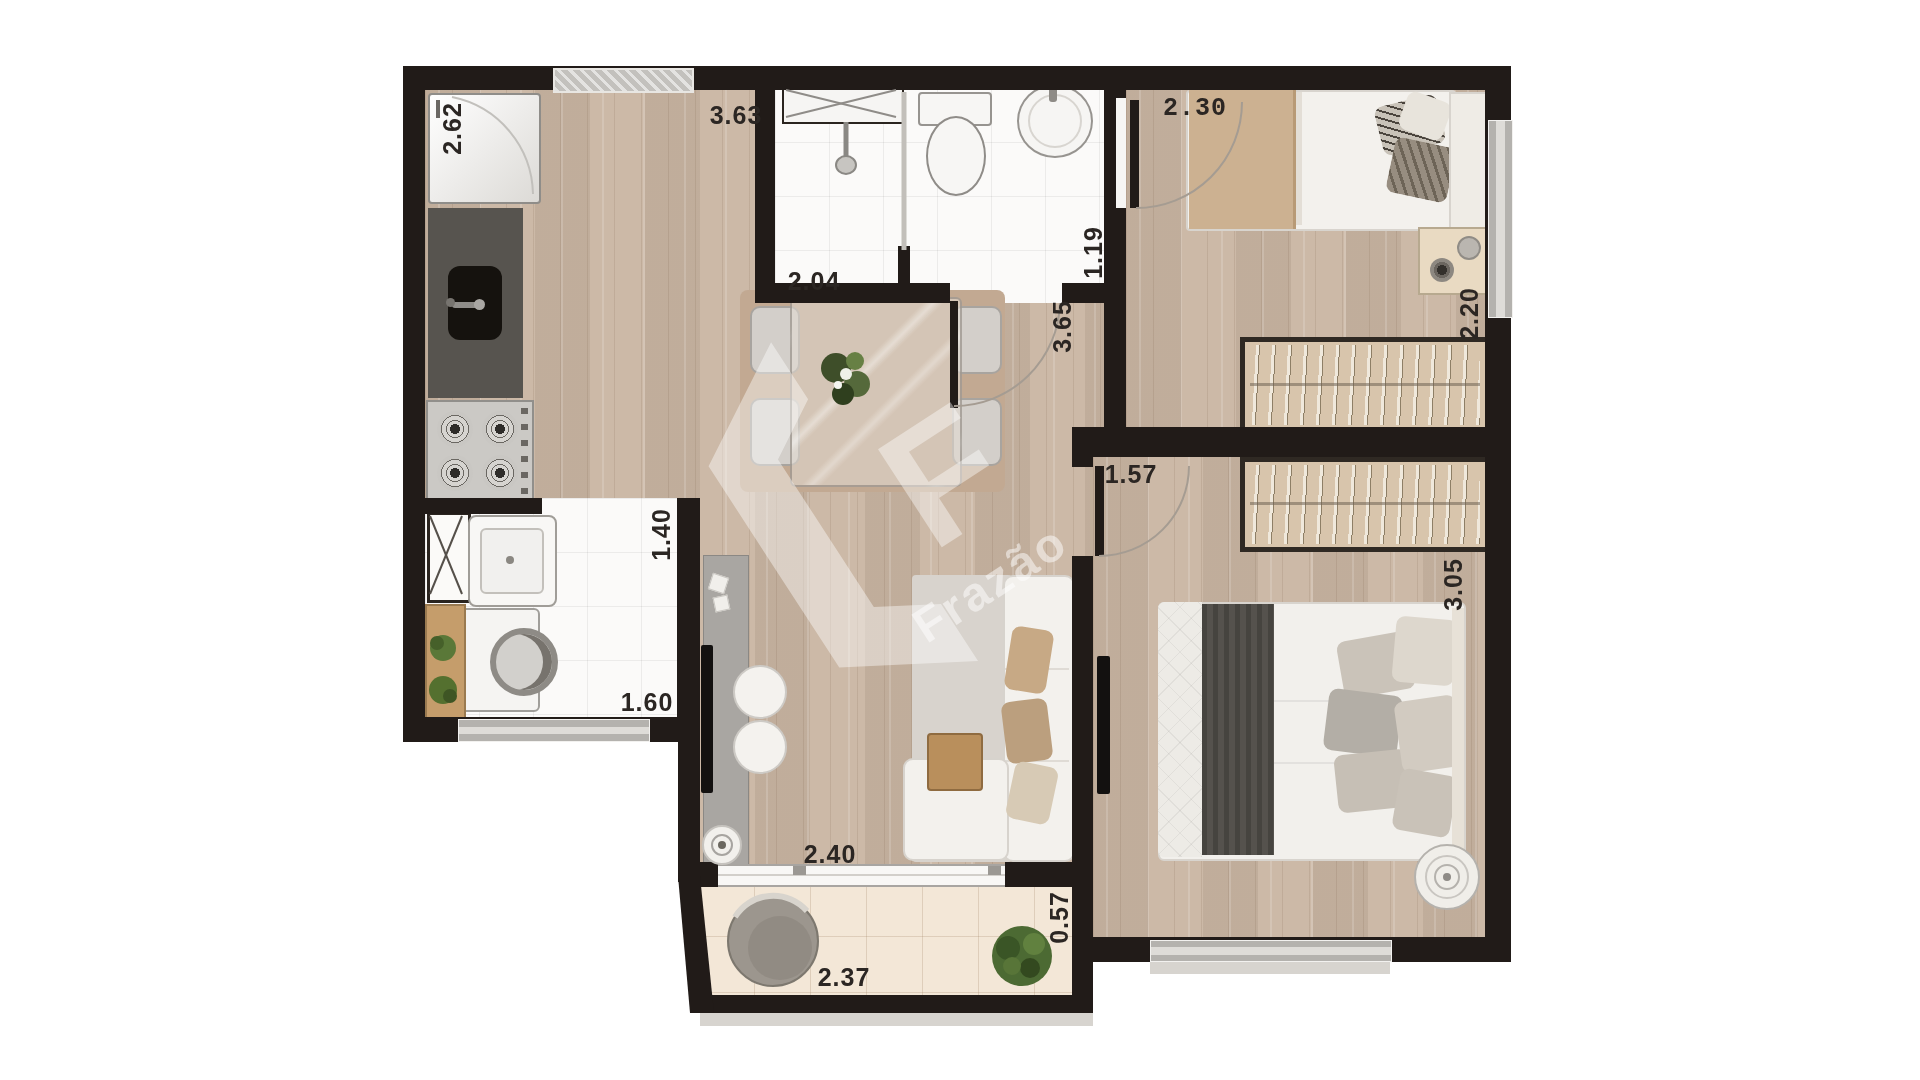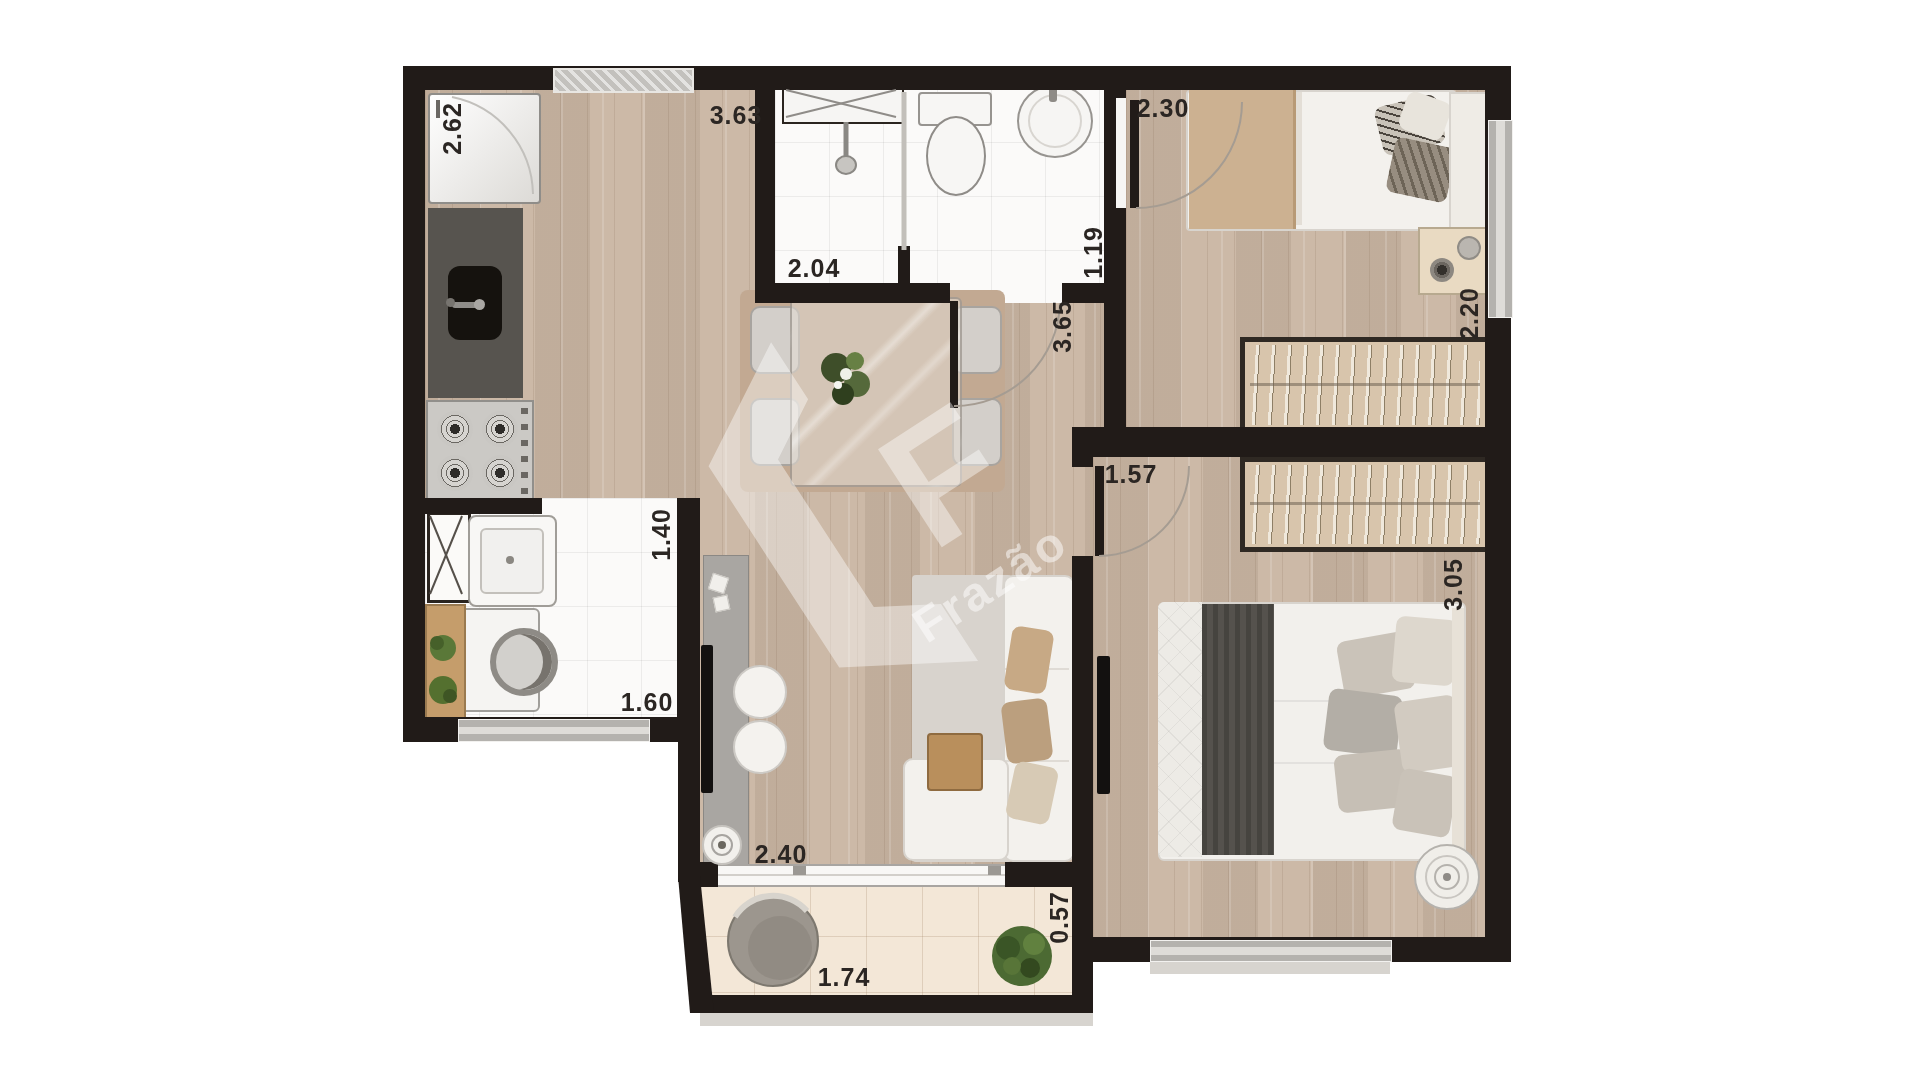--- a/index.html
+++ b/index.html
@@ -240,26 +240,26 @@
 
     <g transform="rotate(-33 880 510)">
       <path d="M 760 380 L 880 310 L 880 378 L 822 412 L 822 588 L 880 622 L 880 690 L 760 620 Z" fill="#ffffff" fill-opacity="0.42"></path>
       <text x="900" y="575" font-family="Liberation Sans, sans-serif" font-size="170" font-weight="bold" fill="#ffffff" fill-opacity="0.42">F</text>
       <text x="846" y="648" font-family="Liberation Sans, sans-serif" font-size="48" font-weight="bold" letter-spacing="3" fill="#ffffff" fill-opacity="0.5">Frazão</text>
     </g>
   </svg>
 
   <div class="dim v" style="left:452px;top:127px;">2.62</div>
   <div class="dim" style="left:736px;top:114px;">3.63</div>
-  <div class="dim" style="left:814px;top:267px;">2.04</div>
+  <div class="dim" style="left:814px;top:280px;">2.04</div>
   <div class="dim v" style="left:1093px;top:251px;">1.19</div>
-  <div class="dim" style="left:1163px;top:107px;">2.30</div>
+  <div class="dim" style="left:1195px;top:107px;font-family:Liberation Mono, monospace;">2.30</div>
   <div class="dim v" style="left:1469px;top:312px;">2.20</div>
   <div class="dim v" style="left:1062px;top:325px;">3.65</div>
   <div class="dim" style="left:1131px;top:473px;">1.57</div>
   <div class="dim v" style="left:1453px;top:583px;">3.05</div>
   <div class="dim v" style="left:661px;top:533px;">1.40</div>
   <div class="dim" style="left:647px;top:701px;">1.60</div>
-  <div class="dim" style="left:781px;top:853px;">2.40</div>
-  <div class="dim" style="left:844px;top:976px;">1.74</div>
+  <div class="dim" style="left:830px;top:853px;">2.40</div>
+  <div class="dim" style="left:844px;top:976px;">2.37</div>
   <div class="dim v" style="left:1059px;top:916px;">0.57</div>
 
 </div>
 
 </body></html>

